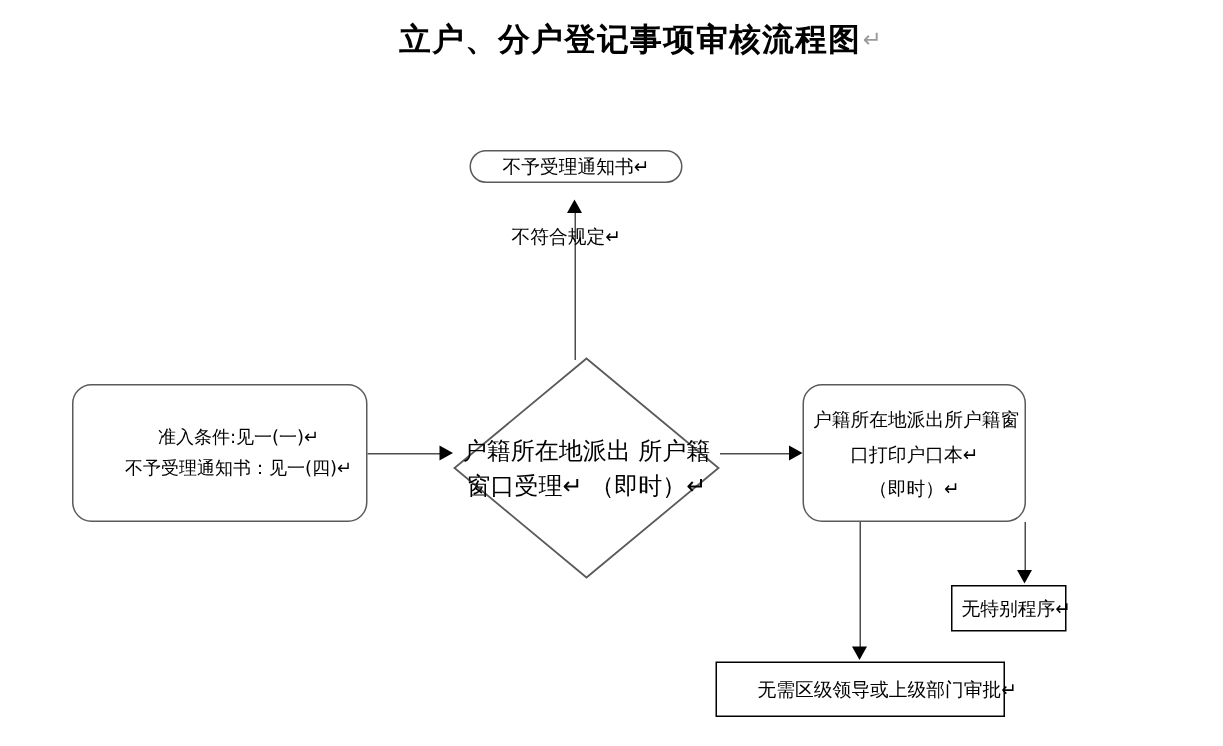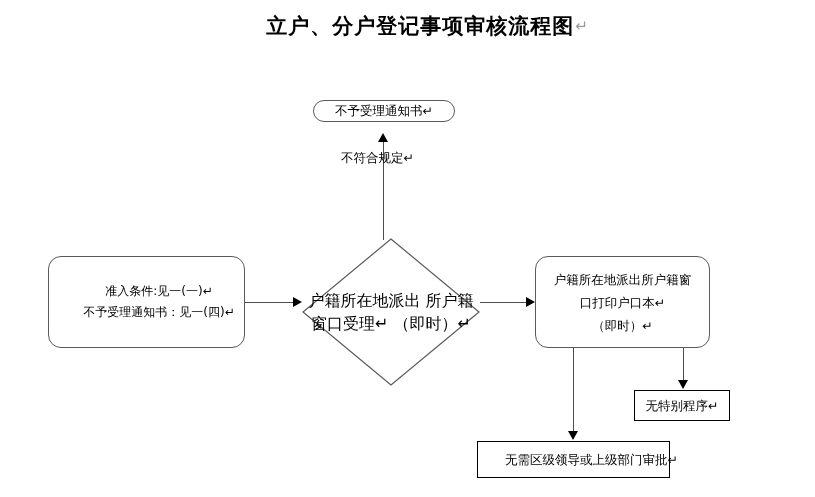--- a/index.html
+++ b/index.html
@@ -86,29 +86,29 @@
     top: 256px;
     width: 197px;
     height: 92px;
     font-size: 12px;
     line-height: 21px;
     padding-left: 25px;
   }
   #node-print {
     left: 535px;
     top: 256px;
-    width: 175px;
+    width: 149px;
     height: 92px;
     font-size: 12.5px;
     line-height: 23px;
   }
   #node-special {
     left: 634px;
     top: 390px;
-    width: 96px;
+    width: 77px;
     height: 31px;
     font-size: 12.5px;
   }
   #node-noapproval {
     left: 477px;
     top: 441px;
     width: 193px;
     height: 37px;
     font-size: 12.5px;
     padding-left: 21px;

